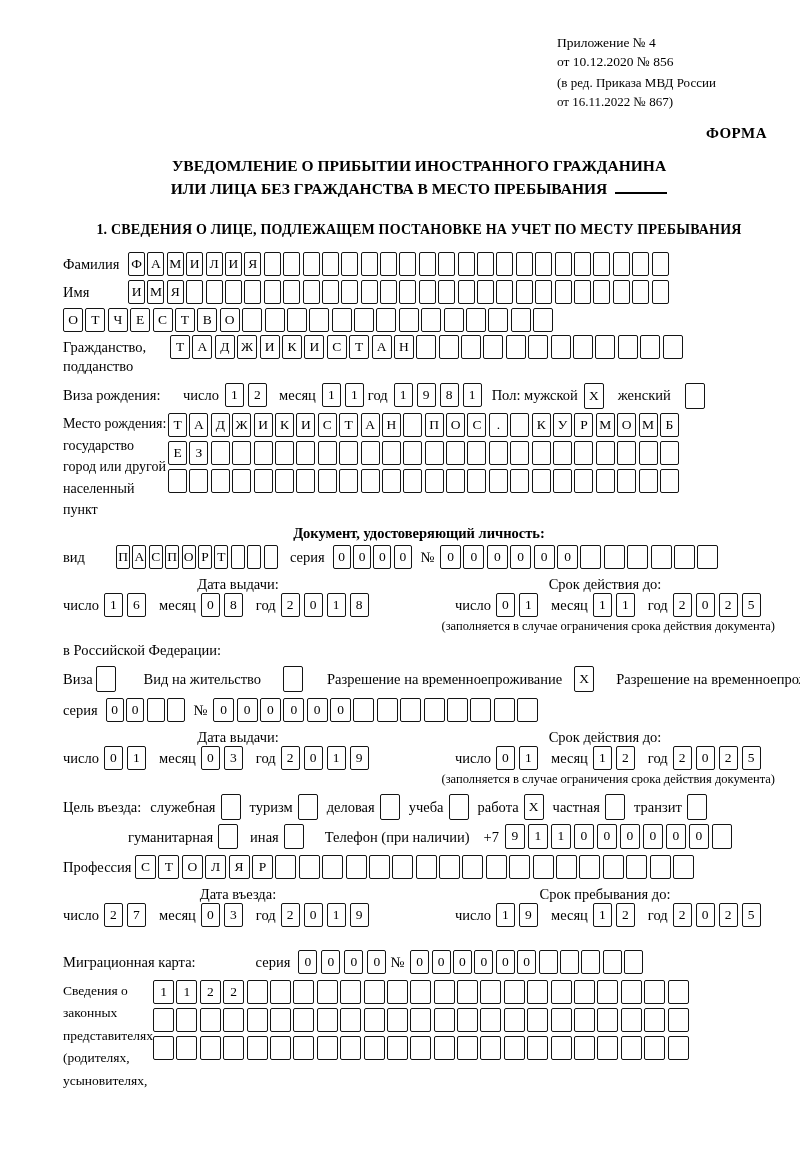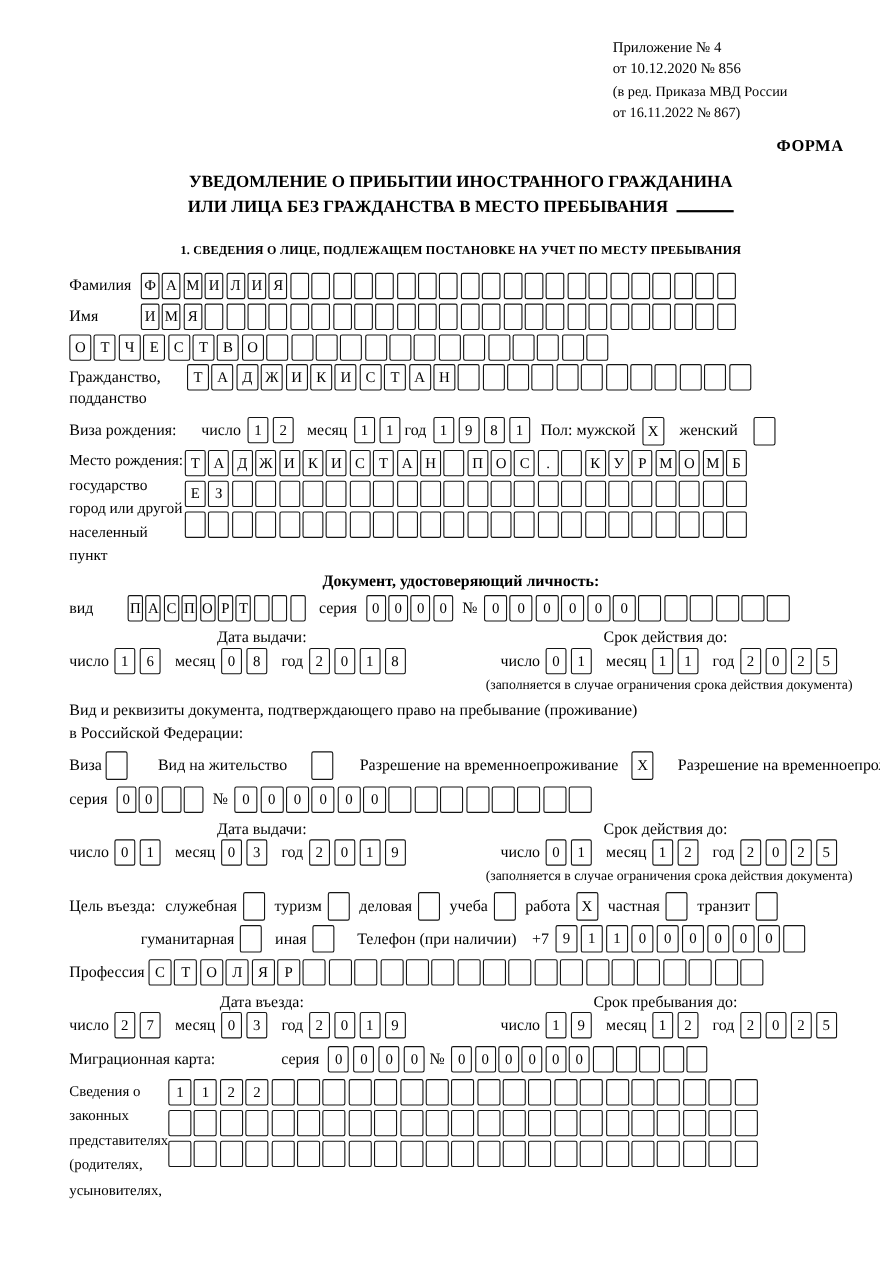--- a/index.html
+++ b/index.html
@@ -9,21 +9,21 @@
     font-family: "Liberation Serif", "DejaVu Serif", serif;
     font-size: 14.5px; padding: 34px 25px 8px 63px; overflow: hidden; position: relative;
   }
   
   .hdr { margin-left: 494px; font-size: 13.5px; line-height: 18.5px; }
   .hdr .ed { font-size: 13px; margin-top: 3px; }
   .forma { text-align: right; font-weight: bold; font-size: 15px; margin: 14px 8px 0 0; letter-spacing: .5px; }
   
   .title { text-align: center; font-weight: bold; font-size: 15.5px; line-height: 23px; margin-top: 12px; }
   .title .blank { display: inline-block; width: 52px; border-bottom: 2px solid #000; height: 14px; margin-left: 8px; }
-  .sec { font-weight: bold; font-size: 11px; text-align: center; margin-top: 22px; letter-spacing: .2px; }
+  .sec { font-weight: bold; font-size: 14px; text-align: center; margin-top: 22px; letter-spacing: .2px; }
   
   .row { display: flex; align-items: flex-start; margin-top: 3px; flex-wrap: nowrap; }
   .lbl { flex: none; line-height: 25px; }
   .lbl2 { flex: none; line-height: 19px; padding-top: 3px; }
   .boxes { display: flex; flex: none; }
   .box {
     flex: none; width: 18px; height: 24px; border: 1.6px solid #141414; border-radius: 2px;
     margin-right: 2.4px; display: flex; align-items: center; justify-content: center;
     font-size: 13.5px; line-height: 1;
   }
@@ -418,21 +418,20 @@
             <span class="box">0</span>
             <span class="box">2</span>
             <span class="box">5</span>
           </span>
       </div>
     </div>
   </div>
   <div class="dnote">(заполняется в случае ограничения срока действия документа)</div>
 
   <div class="intro">
-    <div>Вид и реквизиты документа, подтверждающего право на пребывание (проживание)</div>
     <div>в Российской Федерации:</div>
   </div>
 
   <div class="permits">
     <span class="plbl">Виза</span>
     <span class="boxes chk" style="margin-left:3px">
         <span class="box"></span>
       </span>
     <span class="plbl" style="margin-left:28px">Вид на жительство</span>
     <span class="boxes chk" style="margin-left:22px">
@@ -675,21 +674,21 @@
         <span class="boxes dbx">
             <span class="box">2</span>
             <span class="box">0</span>
             <span class="box">2</span>
             <span class="box">5</span>
           </span>
       </div>
     </div>
   </div>
 
-  <div class="row" style="margin-top:6px">
+  <div class="row" style="margin-top:22px">
     <span class="lbl">Миграционная карта:</span>
     <span class="lbl ml60">серия</span>
     <span class="boxes dbx ml8">
         <span class="box">0</span>
         <span class="box">0</span>
         <span class="box">0</span>
         <span class="box">0</span>
       </span>
     <span class="lbl">№</span>
     <span class="boxes bw19 ml6">

